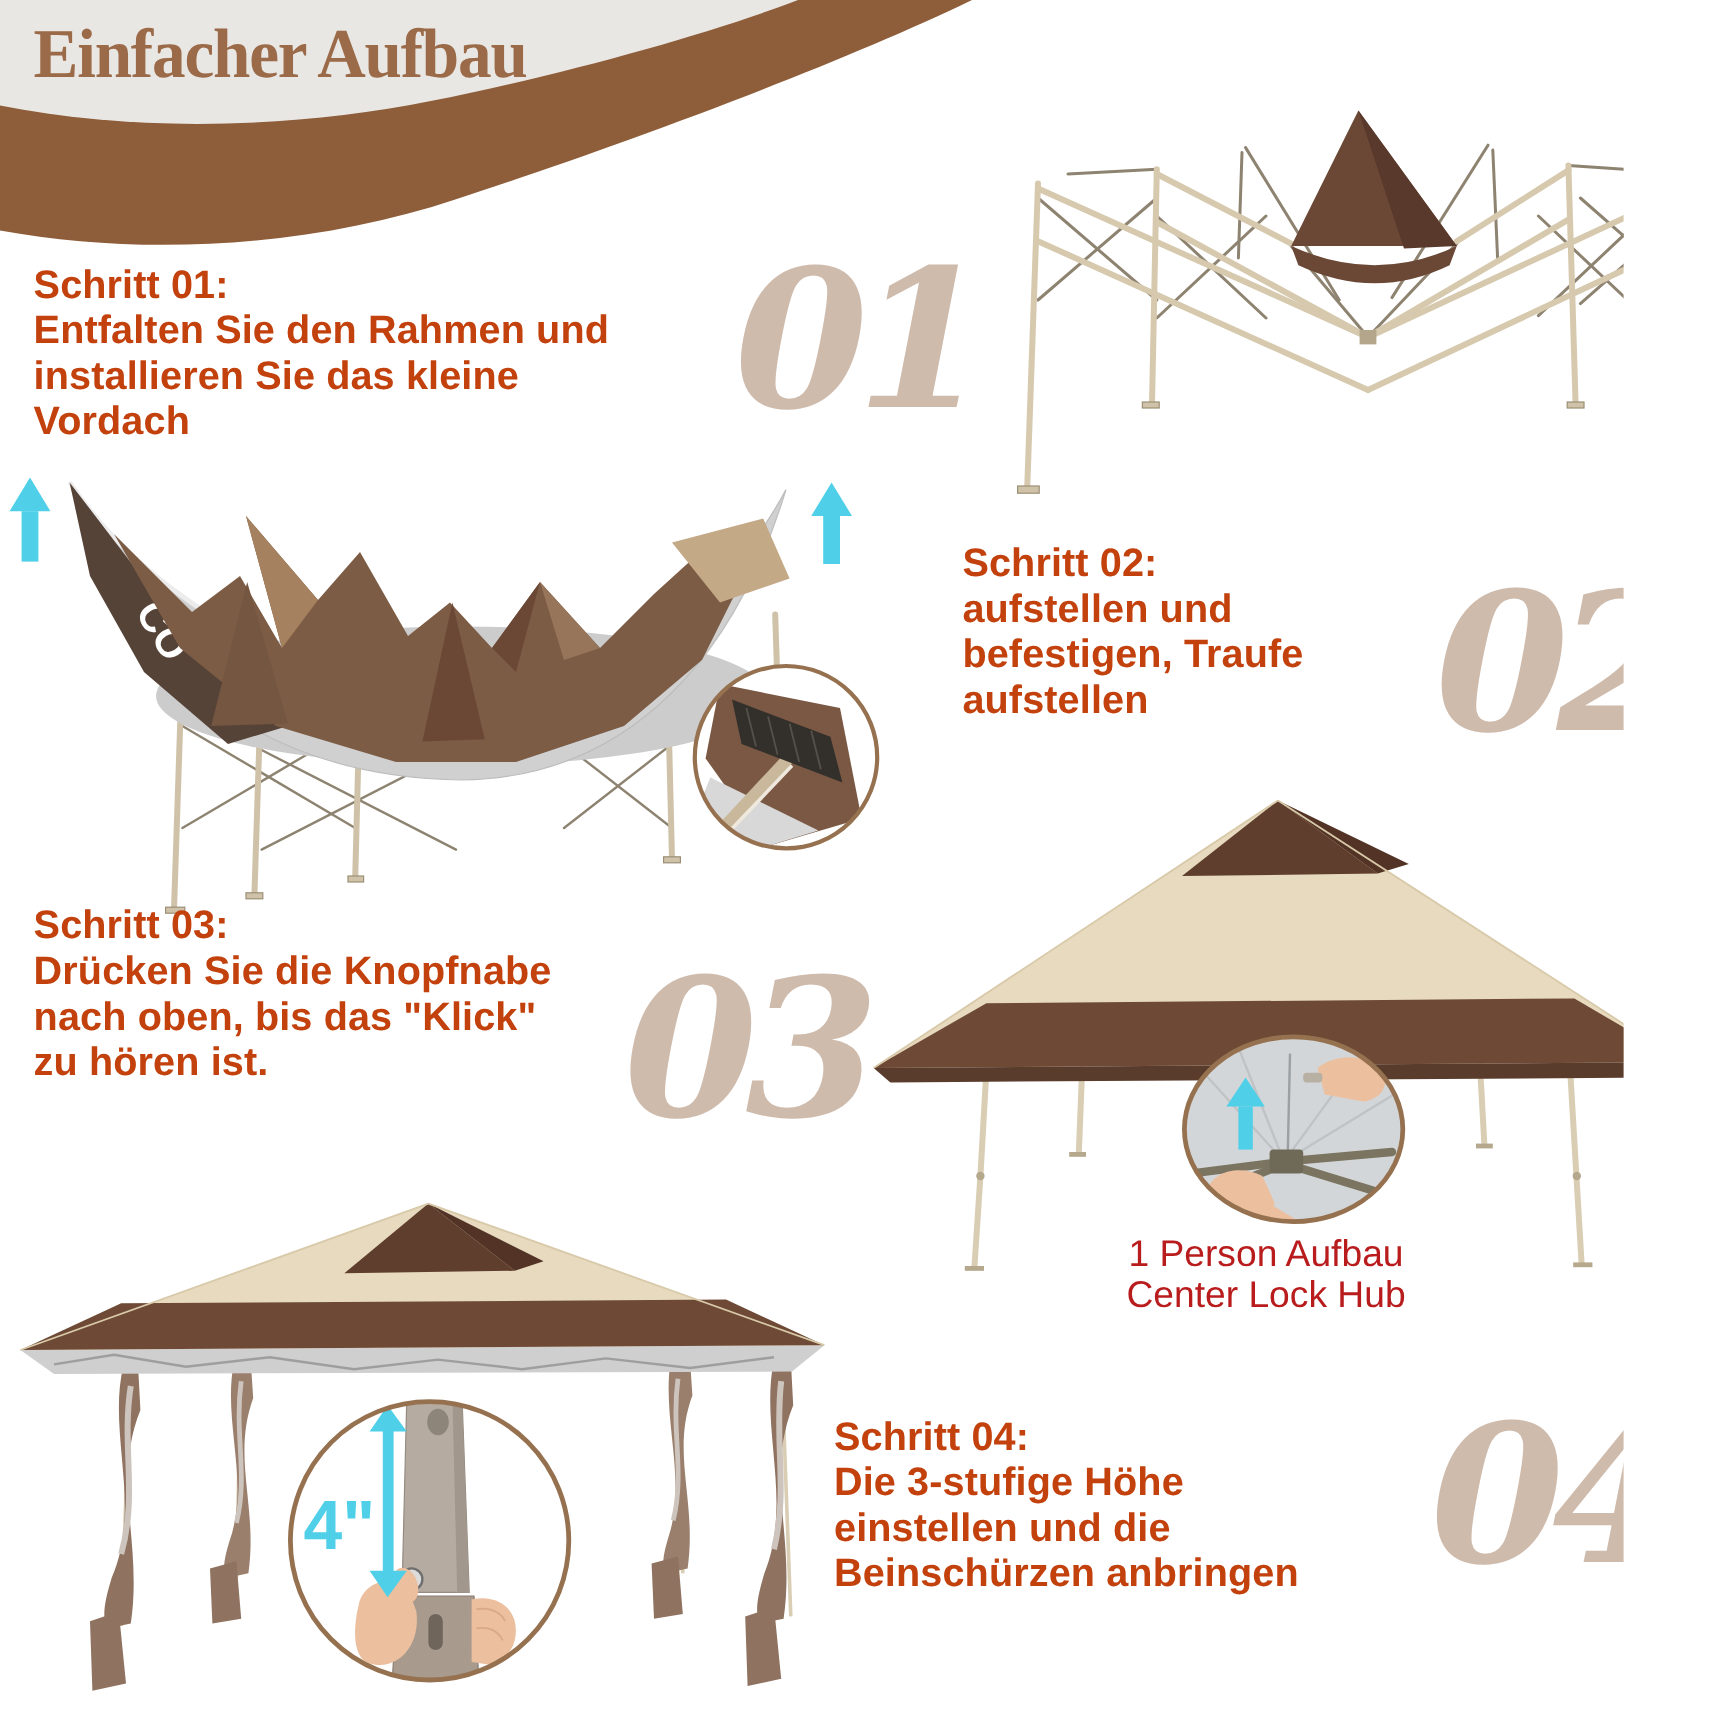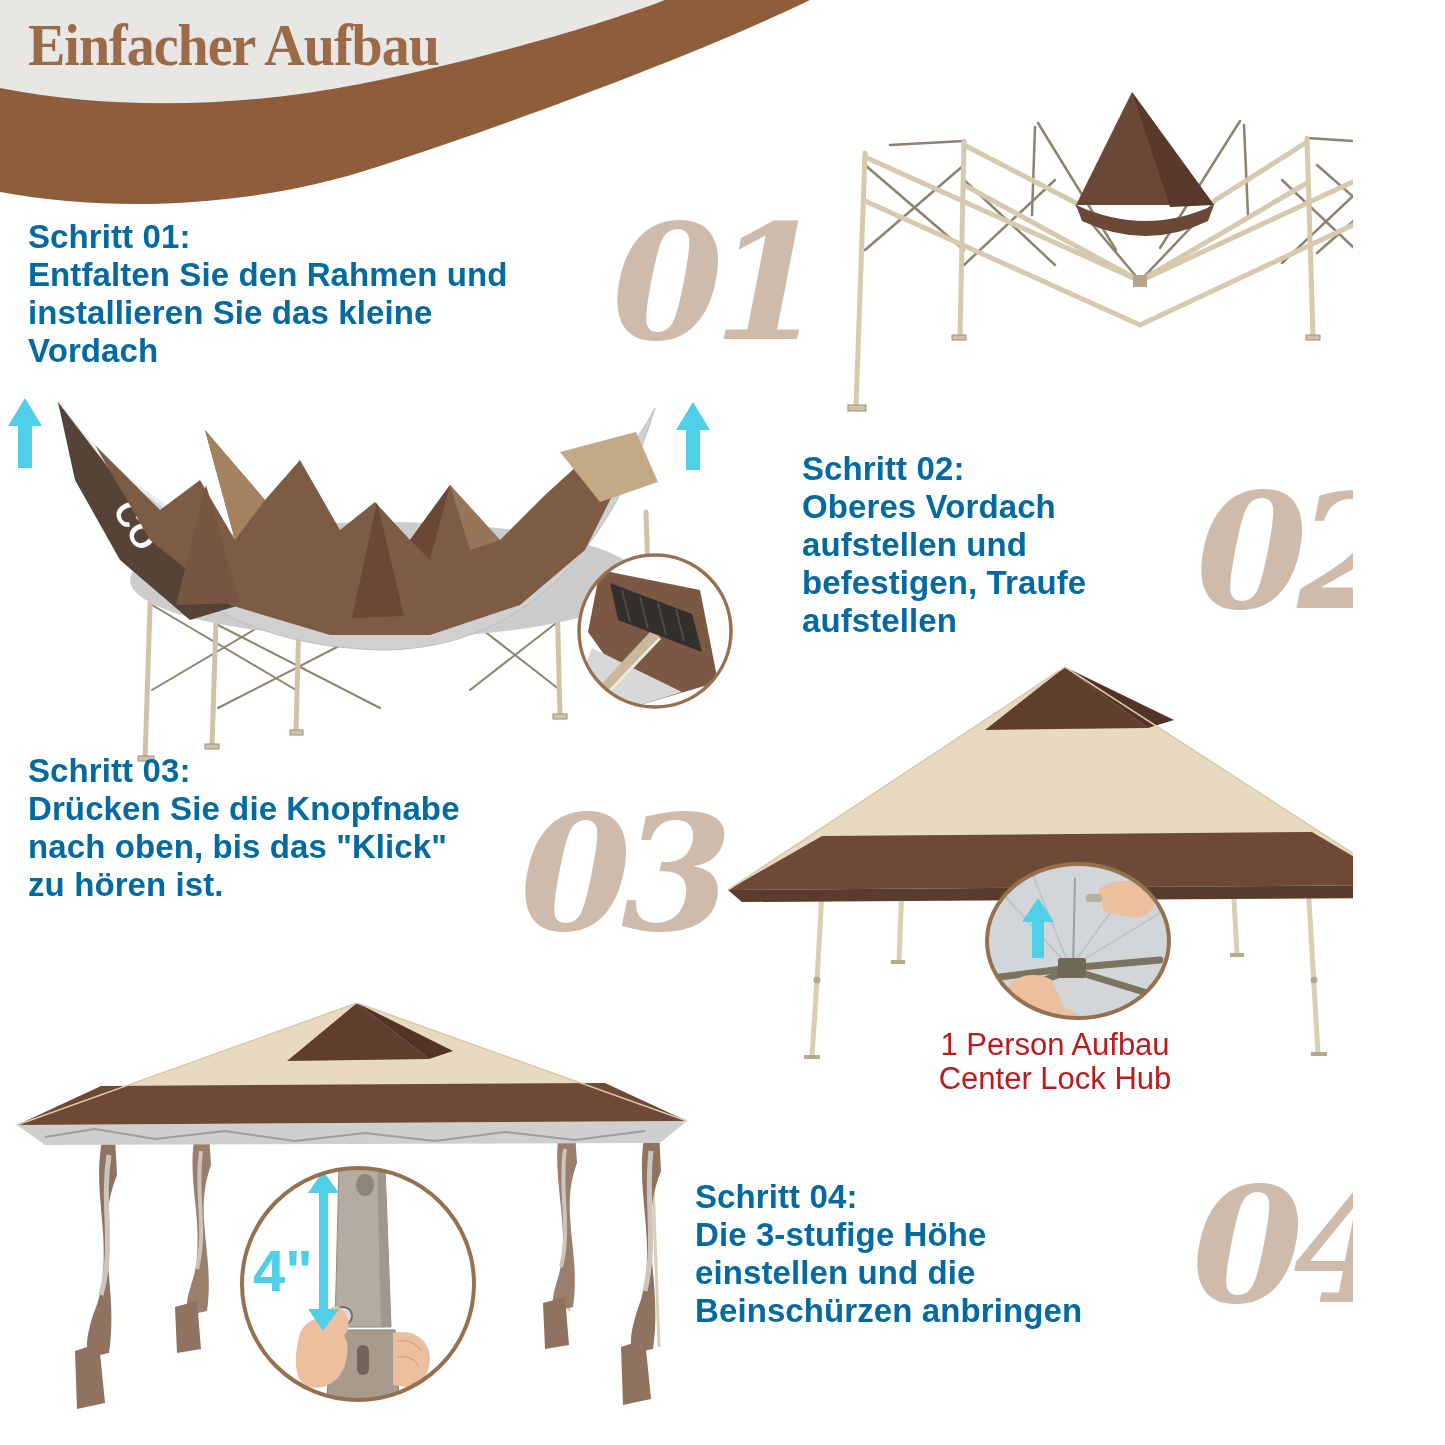--- a/index.html
+++ b/index.html
@@ -5,21 +5,21 @@
   html,body{margin:0;padding:0;background:#ffffff;}
   #canvas{position:relative;width:1353px;height:1445px;background:#ffffff;overflow:hidden;
           font-family:"Liberation Sans",sans-serif;}
   .abs{position:absolute;}
   
   #header-svg{left:0;top:0;width:1445px;height:270px;}
   #page-title{left:28px;top:12px;width:700px;
     font-family:"Liberation Serif",serif;font-weight:bold;font-size:56px;
     color:#9b6a48;letter-spacing:-1px;transform:scaleY(1.04);transform-origin:top left;}
   
-  .step-text{color:#0369a1;font-size:33px;line-height:38px;font-weight:bold;letter-spacing:.1px;}
+  .step-text{color:#c2410c;font-size:33px;line-height:38px;font-weight:bold;letter-spacing:.1px;}
   .step-text div{white-space:nowrap;}
   #step1-text{left:28px;top:218px;}
   #step2-text{left:802px;top:450px;}
   #step3-text{left:28px;top:752px;}
   #step4-text{left:695px;top:1178px;}
   
   .big-num{font-family:"DejaVu Serif","Liberation Serif",serif;font-style:italic;font-weight:600;
     font-size:160px;line-height:.78;color:#cfbbac;letter-spacing:-10px;}
   #num-01{left:612px;top:221px;font-style:italic;}
   #num-02{left:1196px;top:490px;}
@@ -166,21 +166,20 @@
           <line x1="640" y1="207" x2="648" y2="239"></line>
         <line x1="658" y1="213" x2="666" y2="245"></line>
           <line x1="676" y1="219" x2="684" y2="251"></line>
       </g>
     </g>
     <circle cx="655" cy="241" r="76" fill="none" stroke="#96714f" stroke-width="3.5"></circle>
   </svg>
 
   <div id="step2-text" class="abs step-text">
     <div>Schritt 02:</div>
-    <div>Oberes Vordach</div>
     <div>aufstellen und</div>
     <div>befestigen, Traufe</div>
     <div>aufstellen</div>
   </div>
   <div id="num-02" class="abs big-num">02</div>
 
   <div id="step3-text" class="abs step-text">
     <div>Schritt 03:</div>
     <div>Drücken Sie die Knopfnabe</div>
     <div>nach oben, bis das "Klick"</div>

